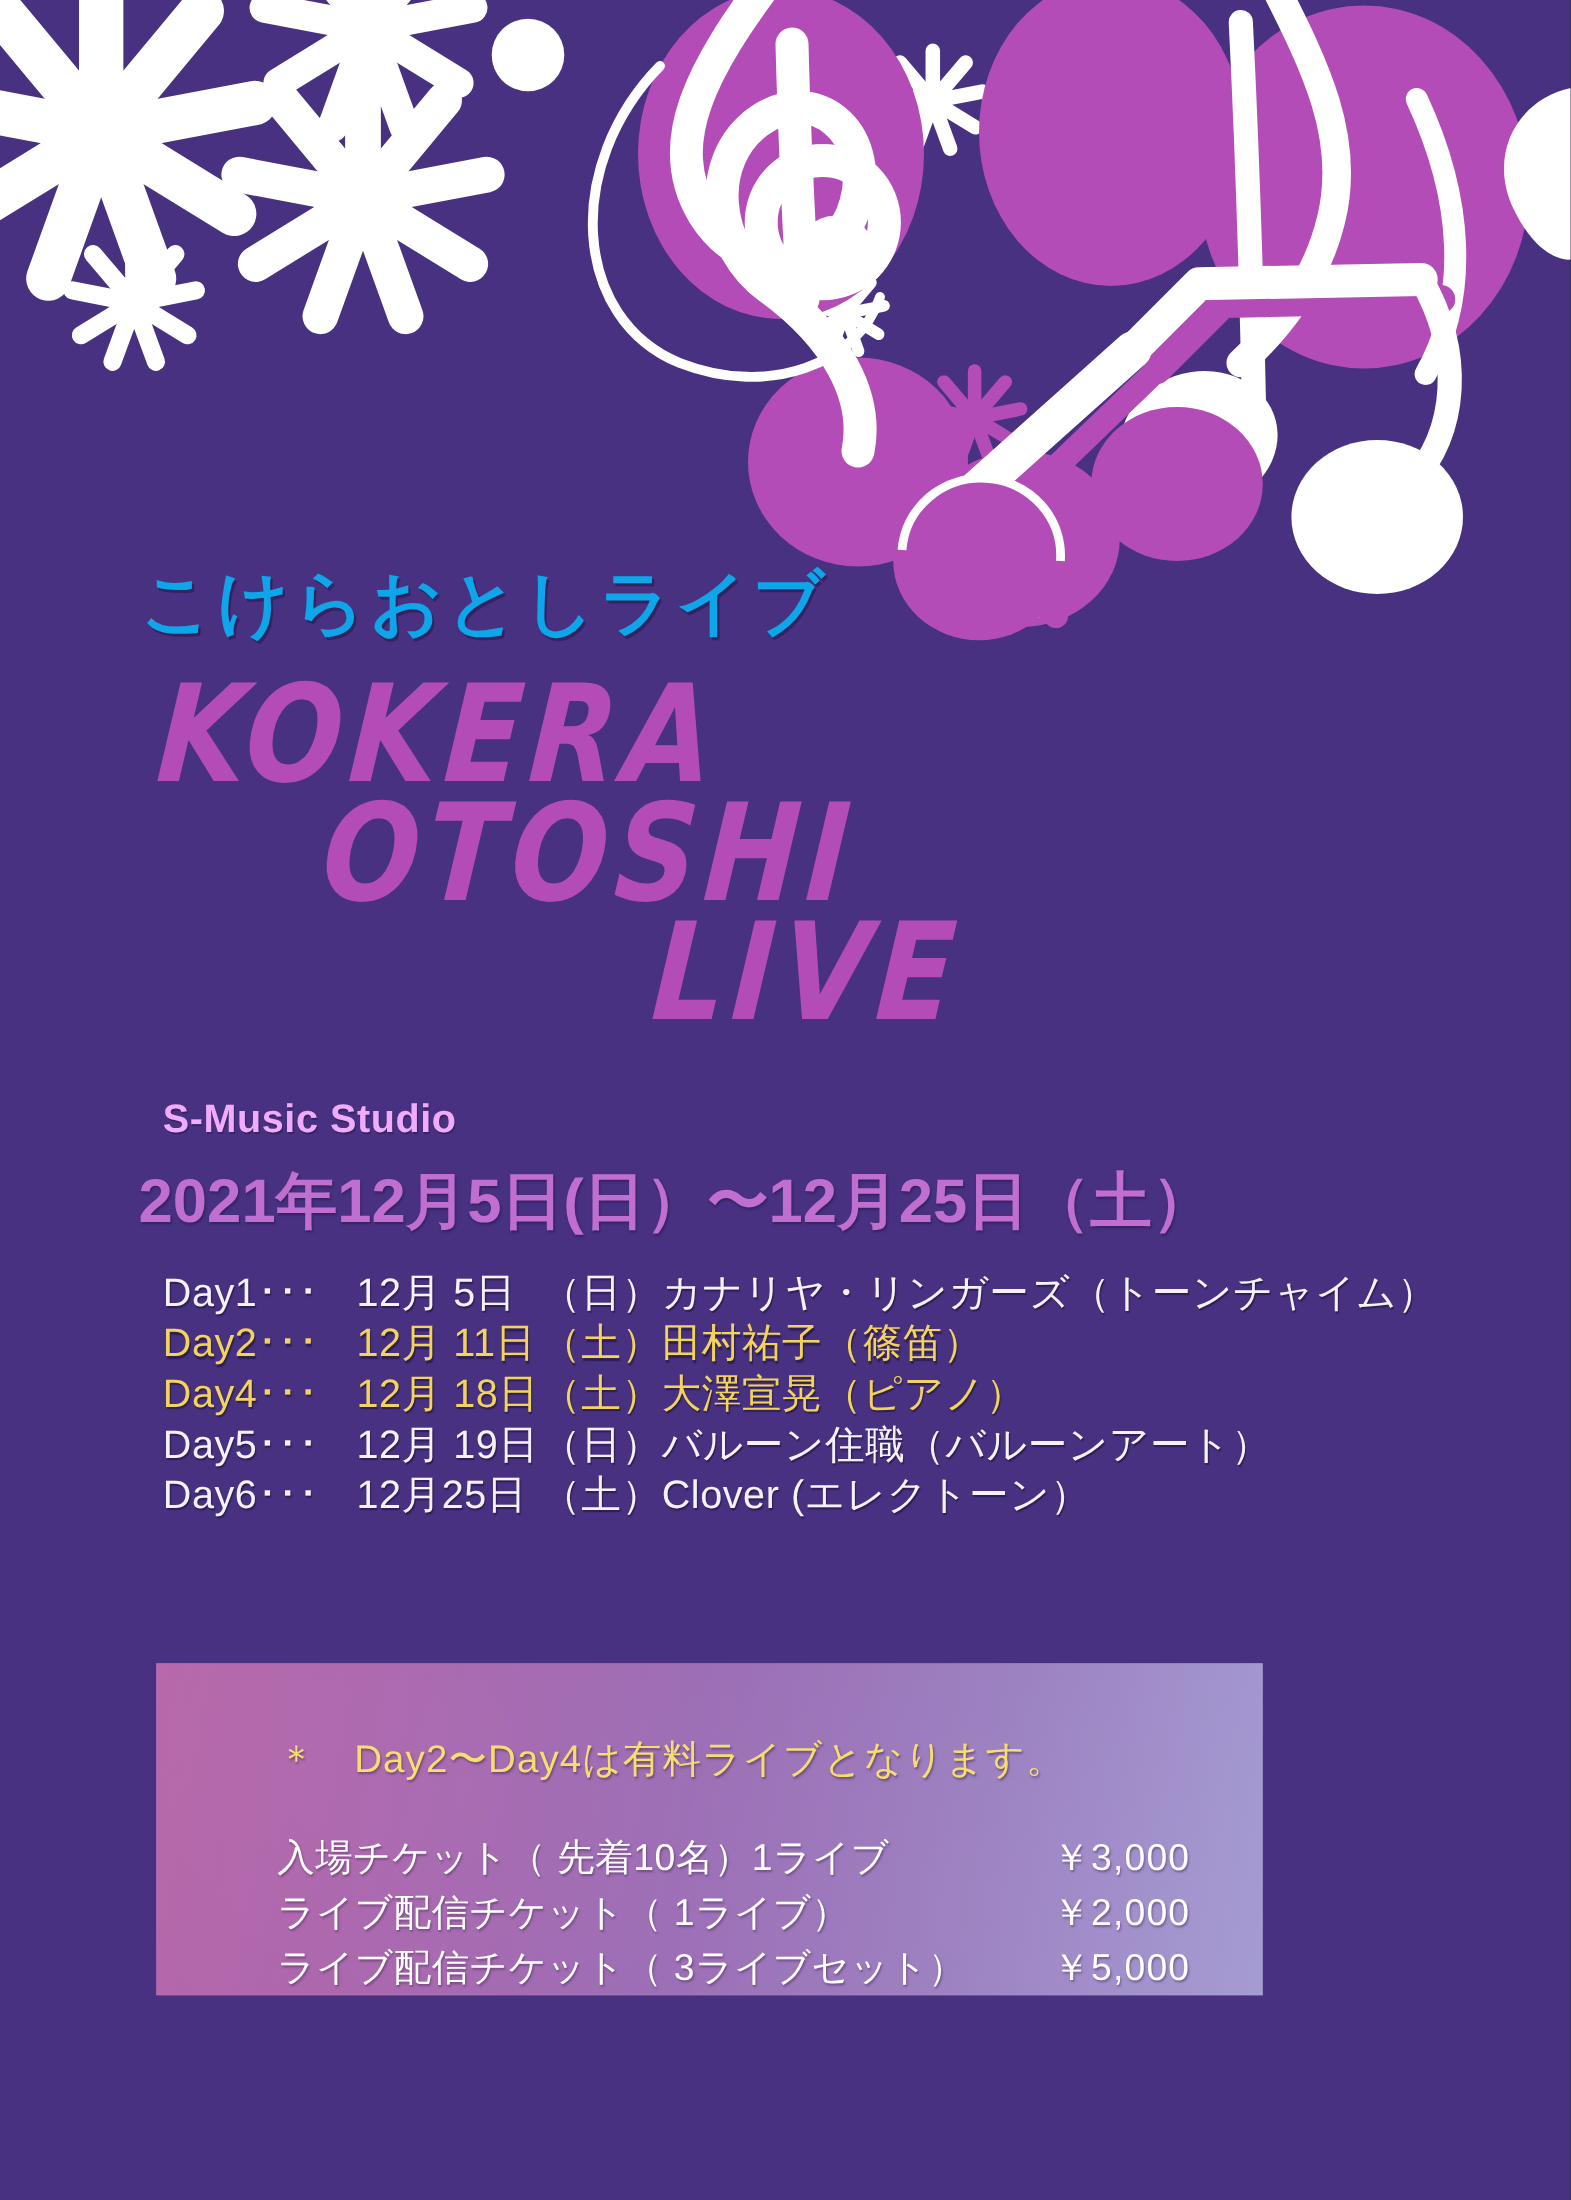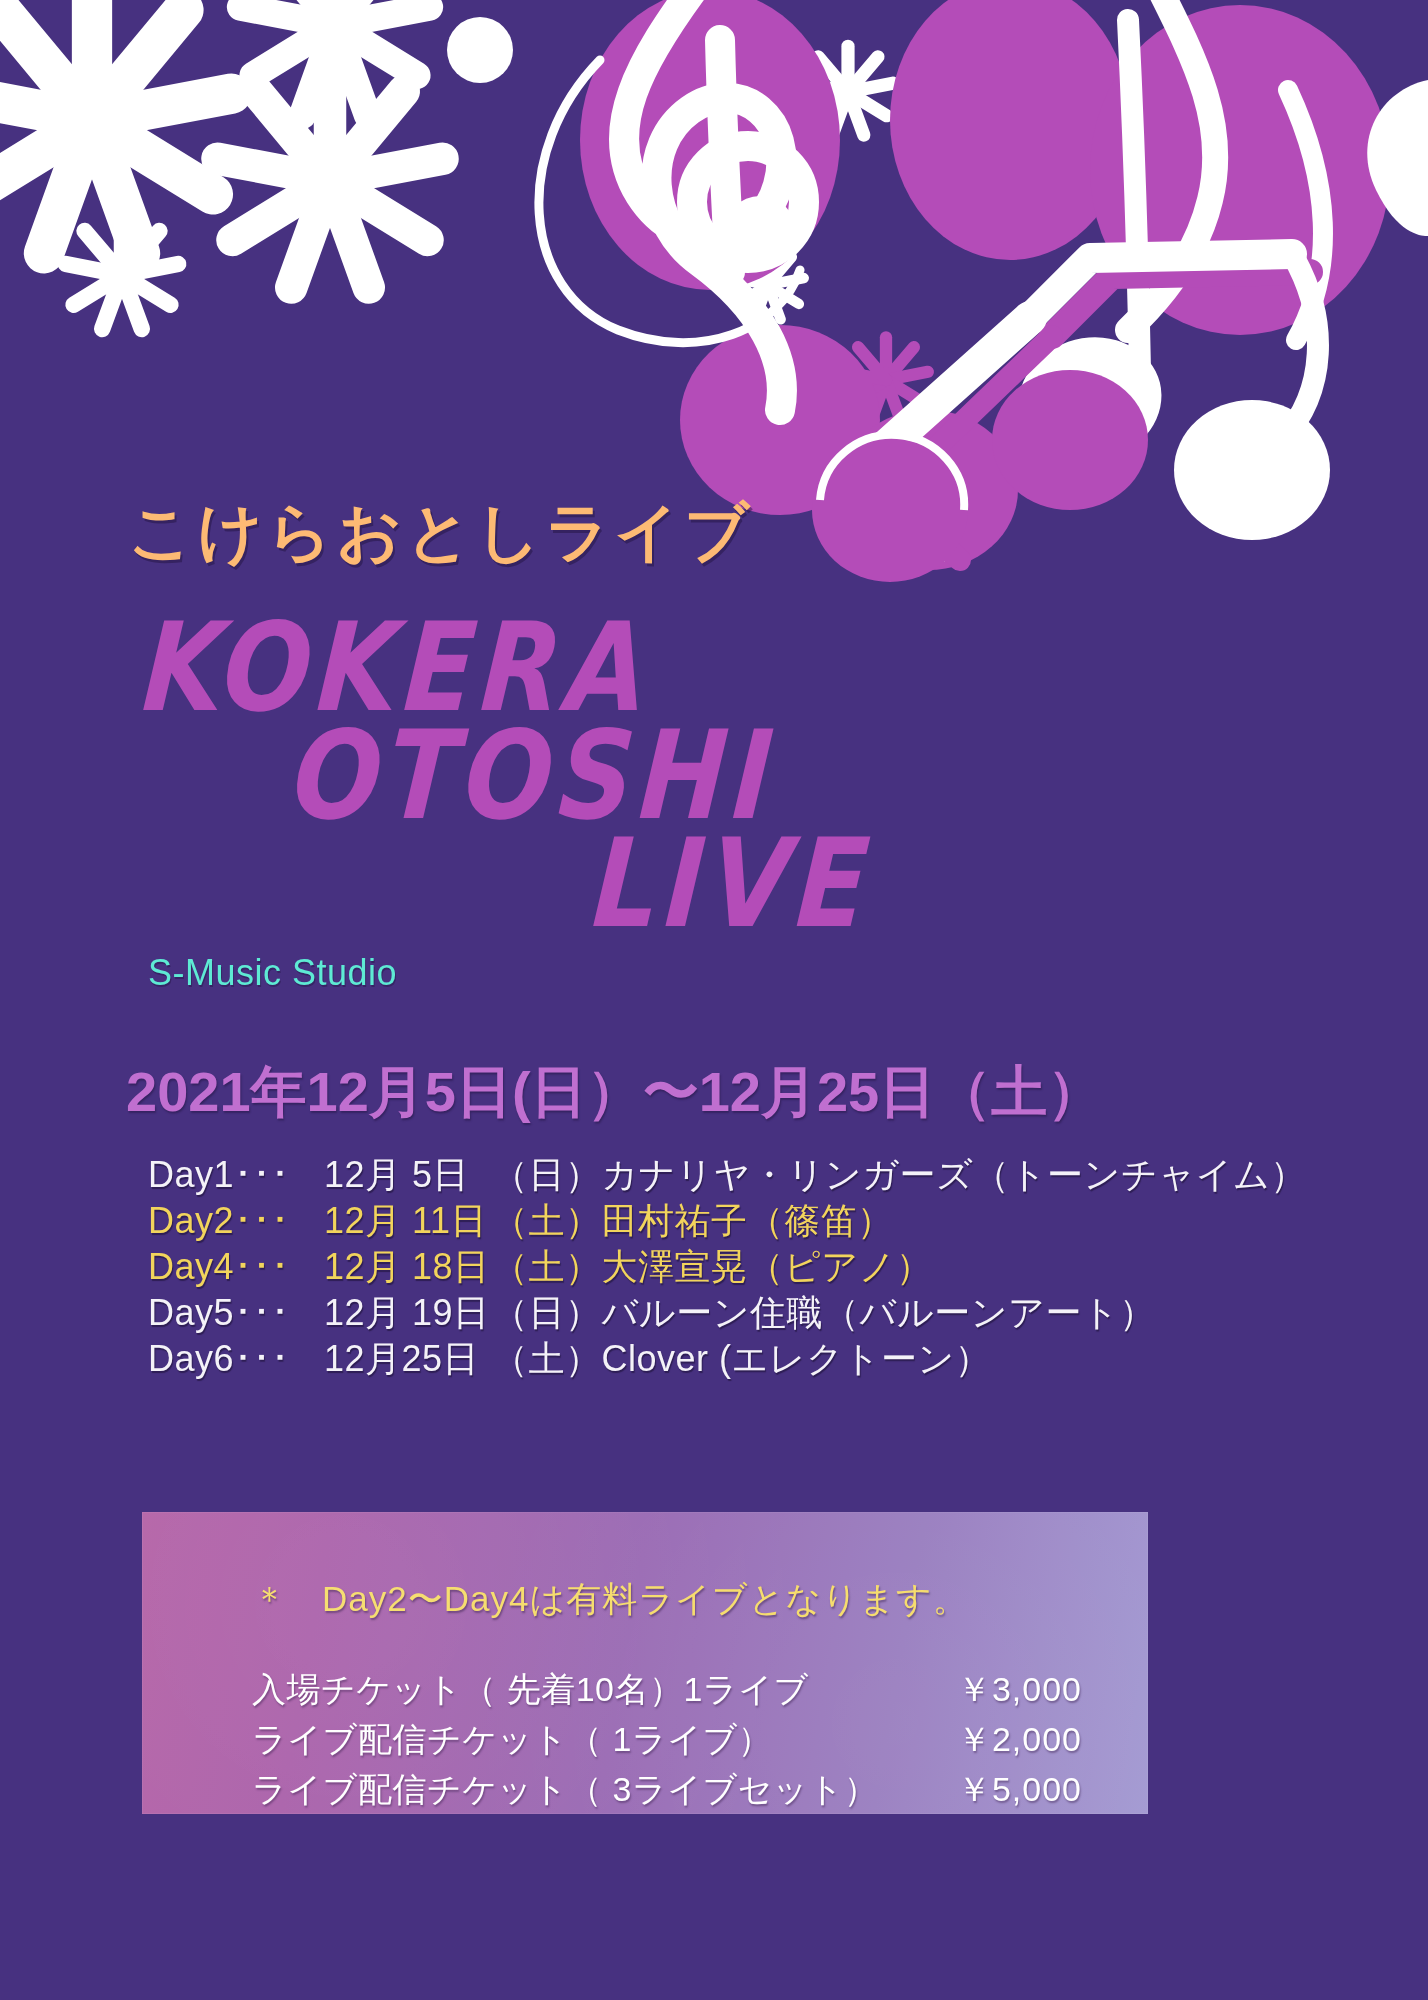--- a/index.html
+++ b/index.html
@@ -10,22 +10,22 @@
     width:1428px;height:2000px;
     overflow:hidden;
     background:#473180;
     font-family:"Liberation Sans","DejaVu Sans",sans-serif;
     -webkit-font-smoothing:antialiased;
   }
   
   .deco{position:absolute;top:0;left:0;width:1428px;height:2000px;pointer-events:none;}
   
   .kana-title{
-    position:absolute;left:128px;top:500px;
-    font-size:64px;font-weight:700;color:#fdba74;
+    position:absolute;left:128px;top:516px;
+    font-size:64px;font-weight:700;color:#0ea5e9;
     letter-spacing:4px;line-height:1;
     text-shadow:2px 3px 0 rgba(30,18,60,.45);
     white-space:nowrap;
   }
   .brush{
     position:absolute;
     color:#b44cb8;
     font-family:"DejaVu Sans","Liberation Sans",sans-serif;
     font-weight:700;
     font-style:italic;
@@ -33,22 +33,22 @@
     white-space:nowrap;
     letter-spacing:6px;
     transform:skewX(-4deg) scaleY(1.18);
     transform-origin:left bottom;
   }
   #brush-kokera{left:140px;top:630px;font-size:104px;}
   #brush-otoshi{left:290px;top:738px;font-size:104px;}
   #brush-live  {left:590px;top:846px;font-size:104px;}
 
   .studio{
-    position:absolute;left:148px;top:952px;
-    font-size:36px;font-weight:400;color:#5eead4;letter-spacing:.5px;
+    position:absolute;left:148px;top:996px;
+    font-size:36px;font-weight:700;color:#f0abfc;letter-spacing:.5px;
     text-shadow:1px 2px 0 rgba(30,18,60,.4);
   }
   .daterange{
     position:absolute;left:126px;top:1055px;
     font-size:56px;font-weight:700;color:#c06fd0;
     letter-spacing:0px;white-space:nowrap;
     text-shadow:1px 2px 2px rgba(30,18,60,.45);
   }
   
   #schedule{position:absolute;left:148px;top:1152px;width:1180px;}

